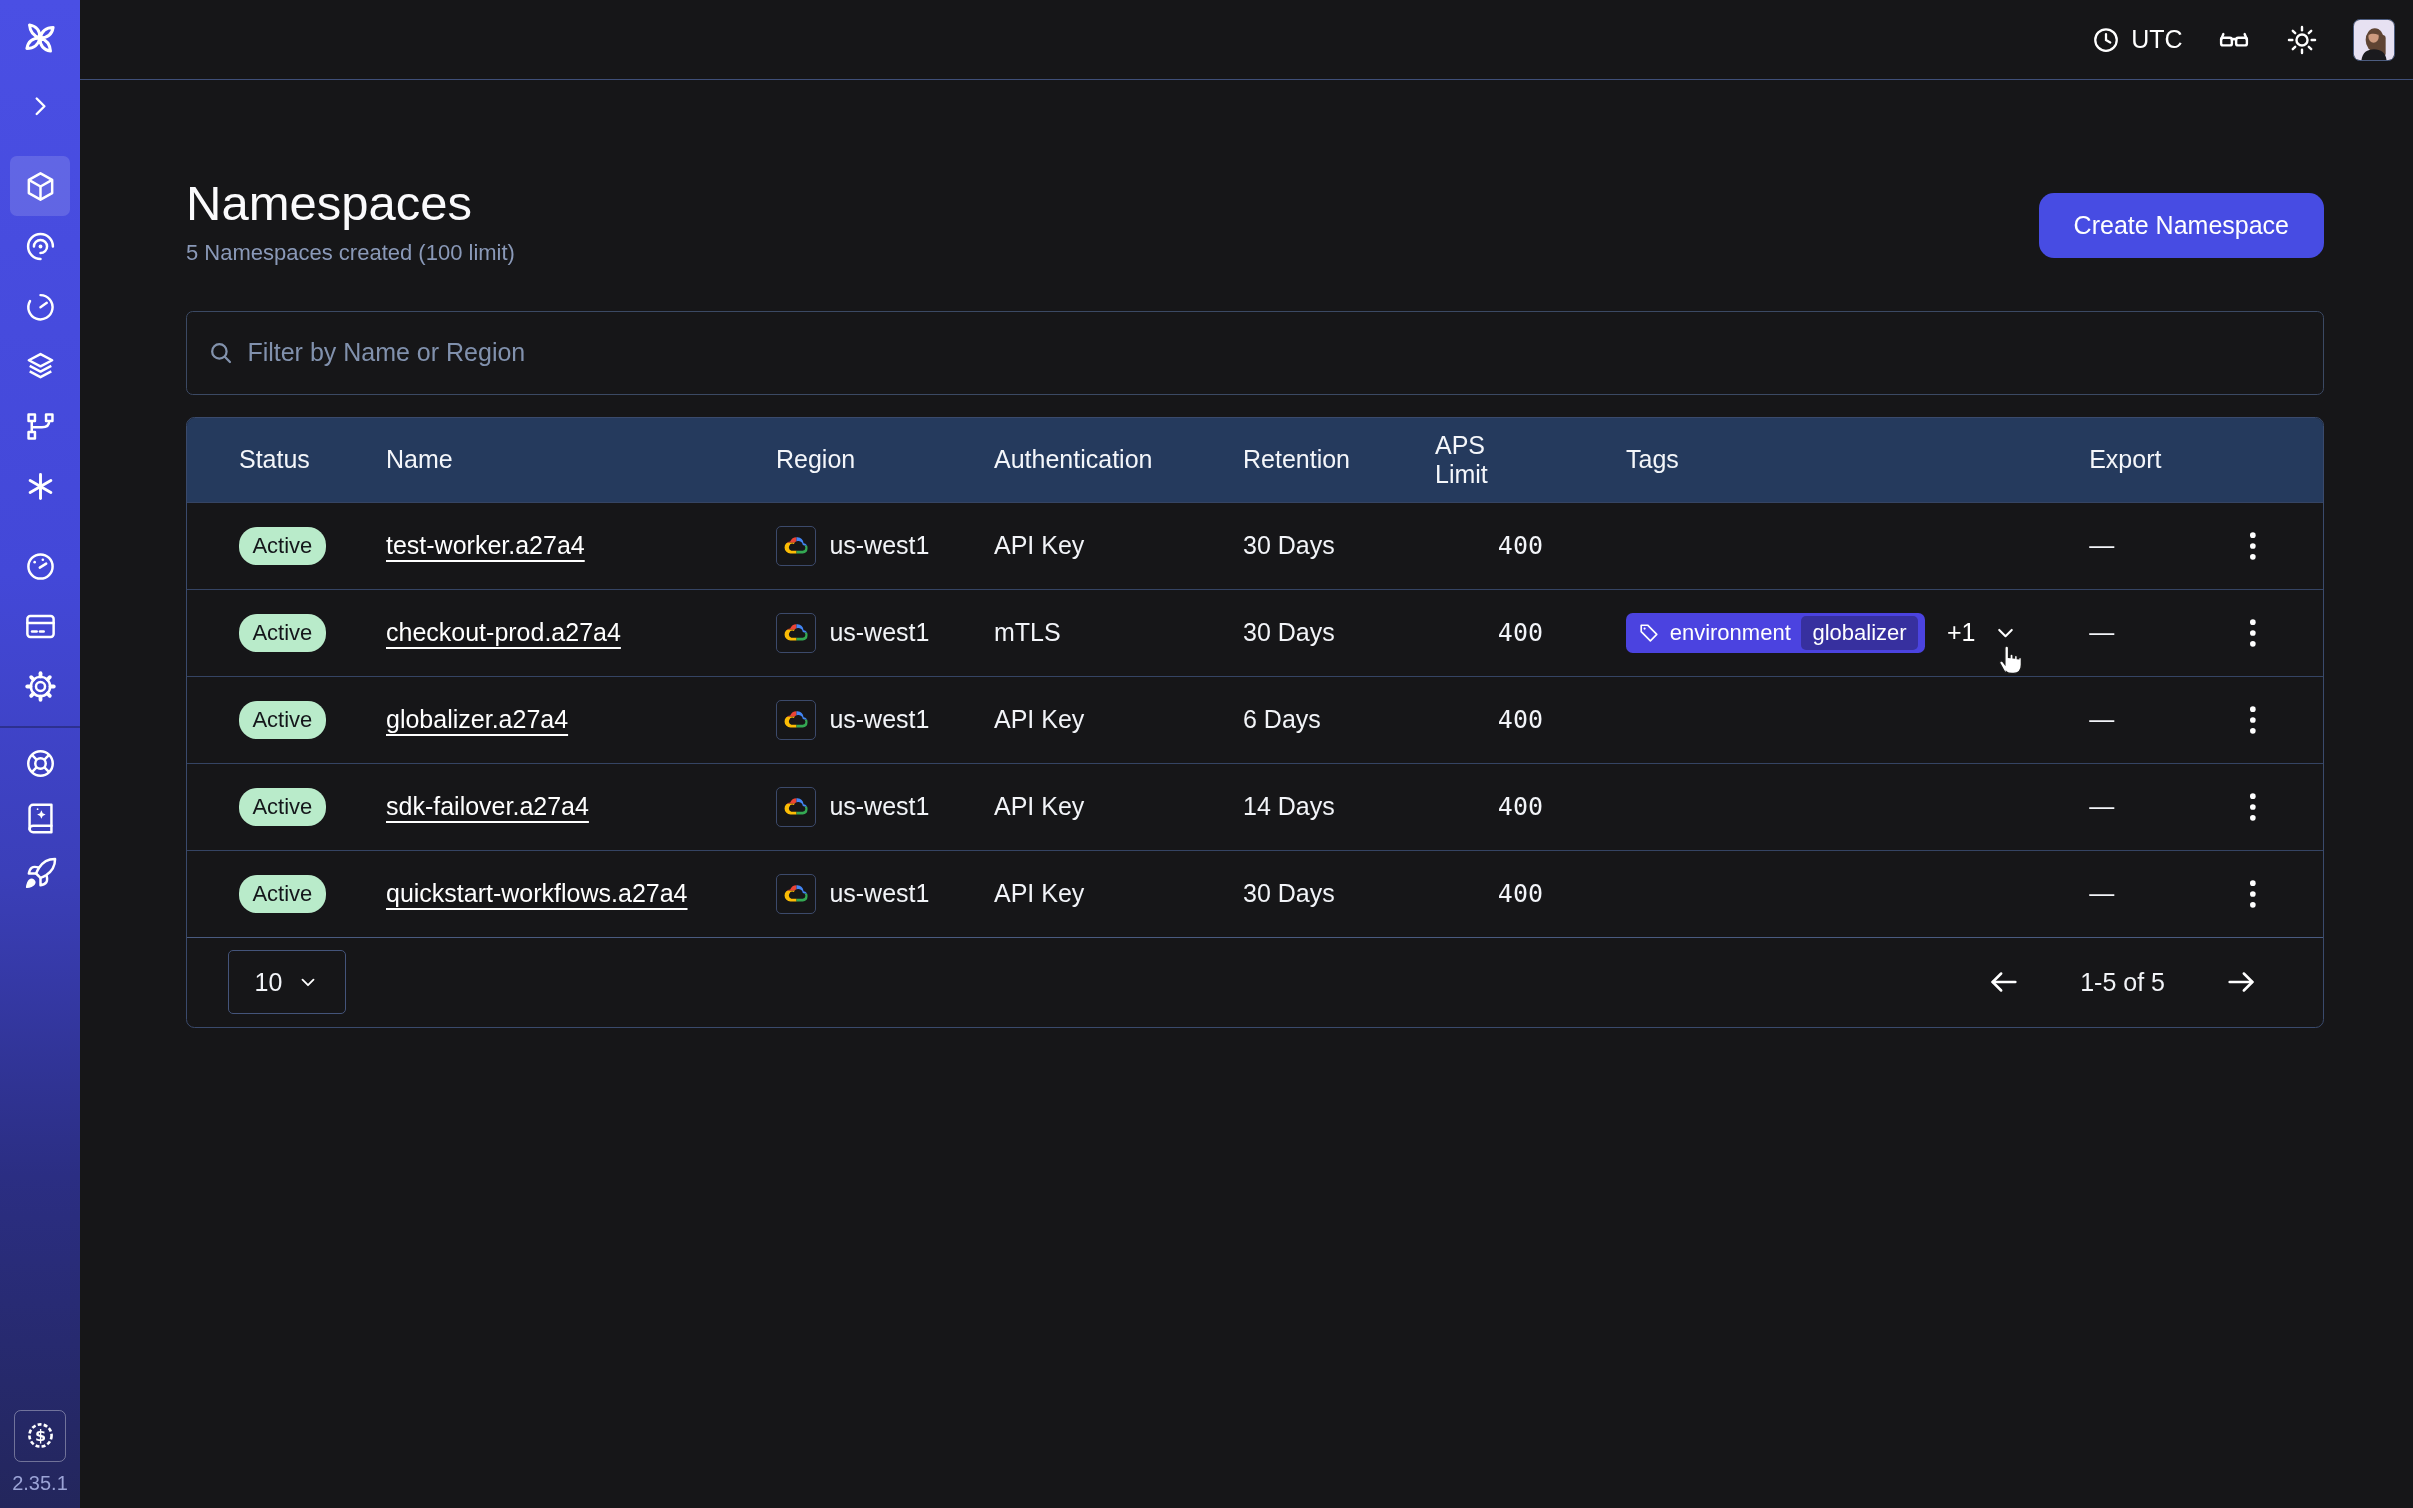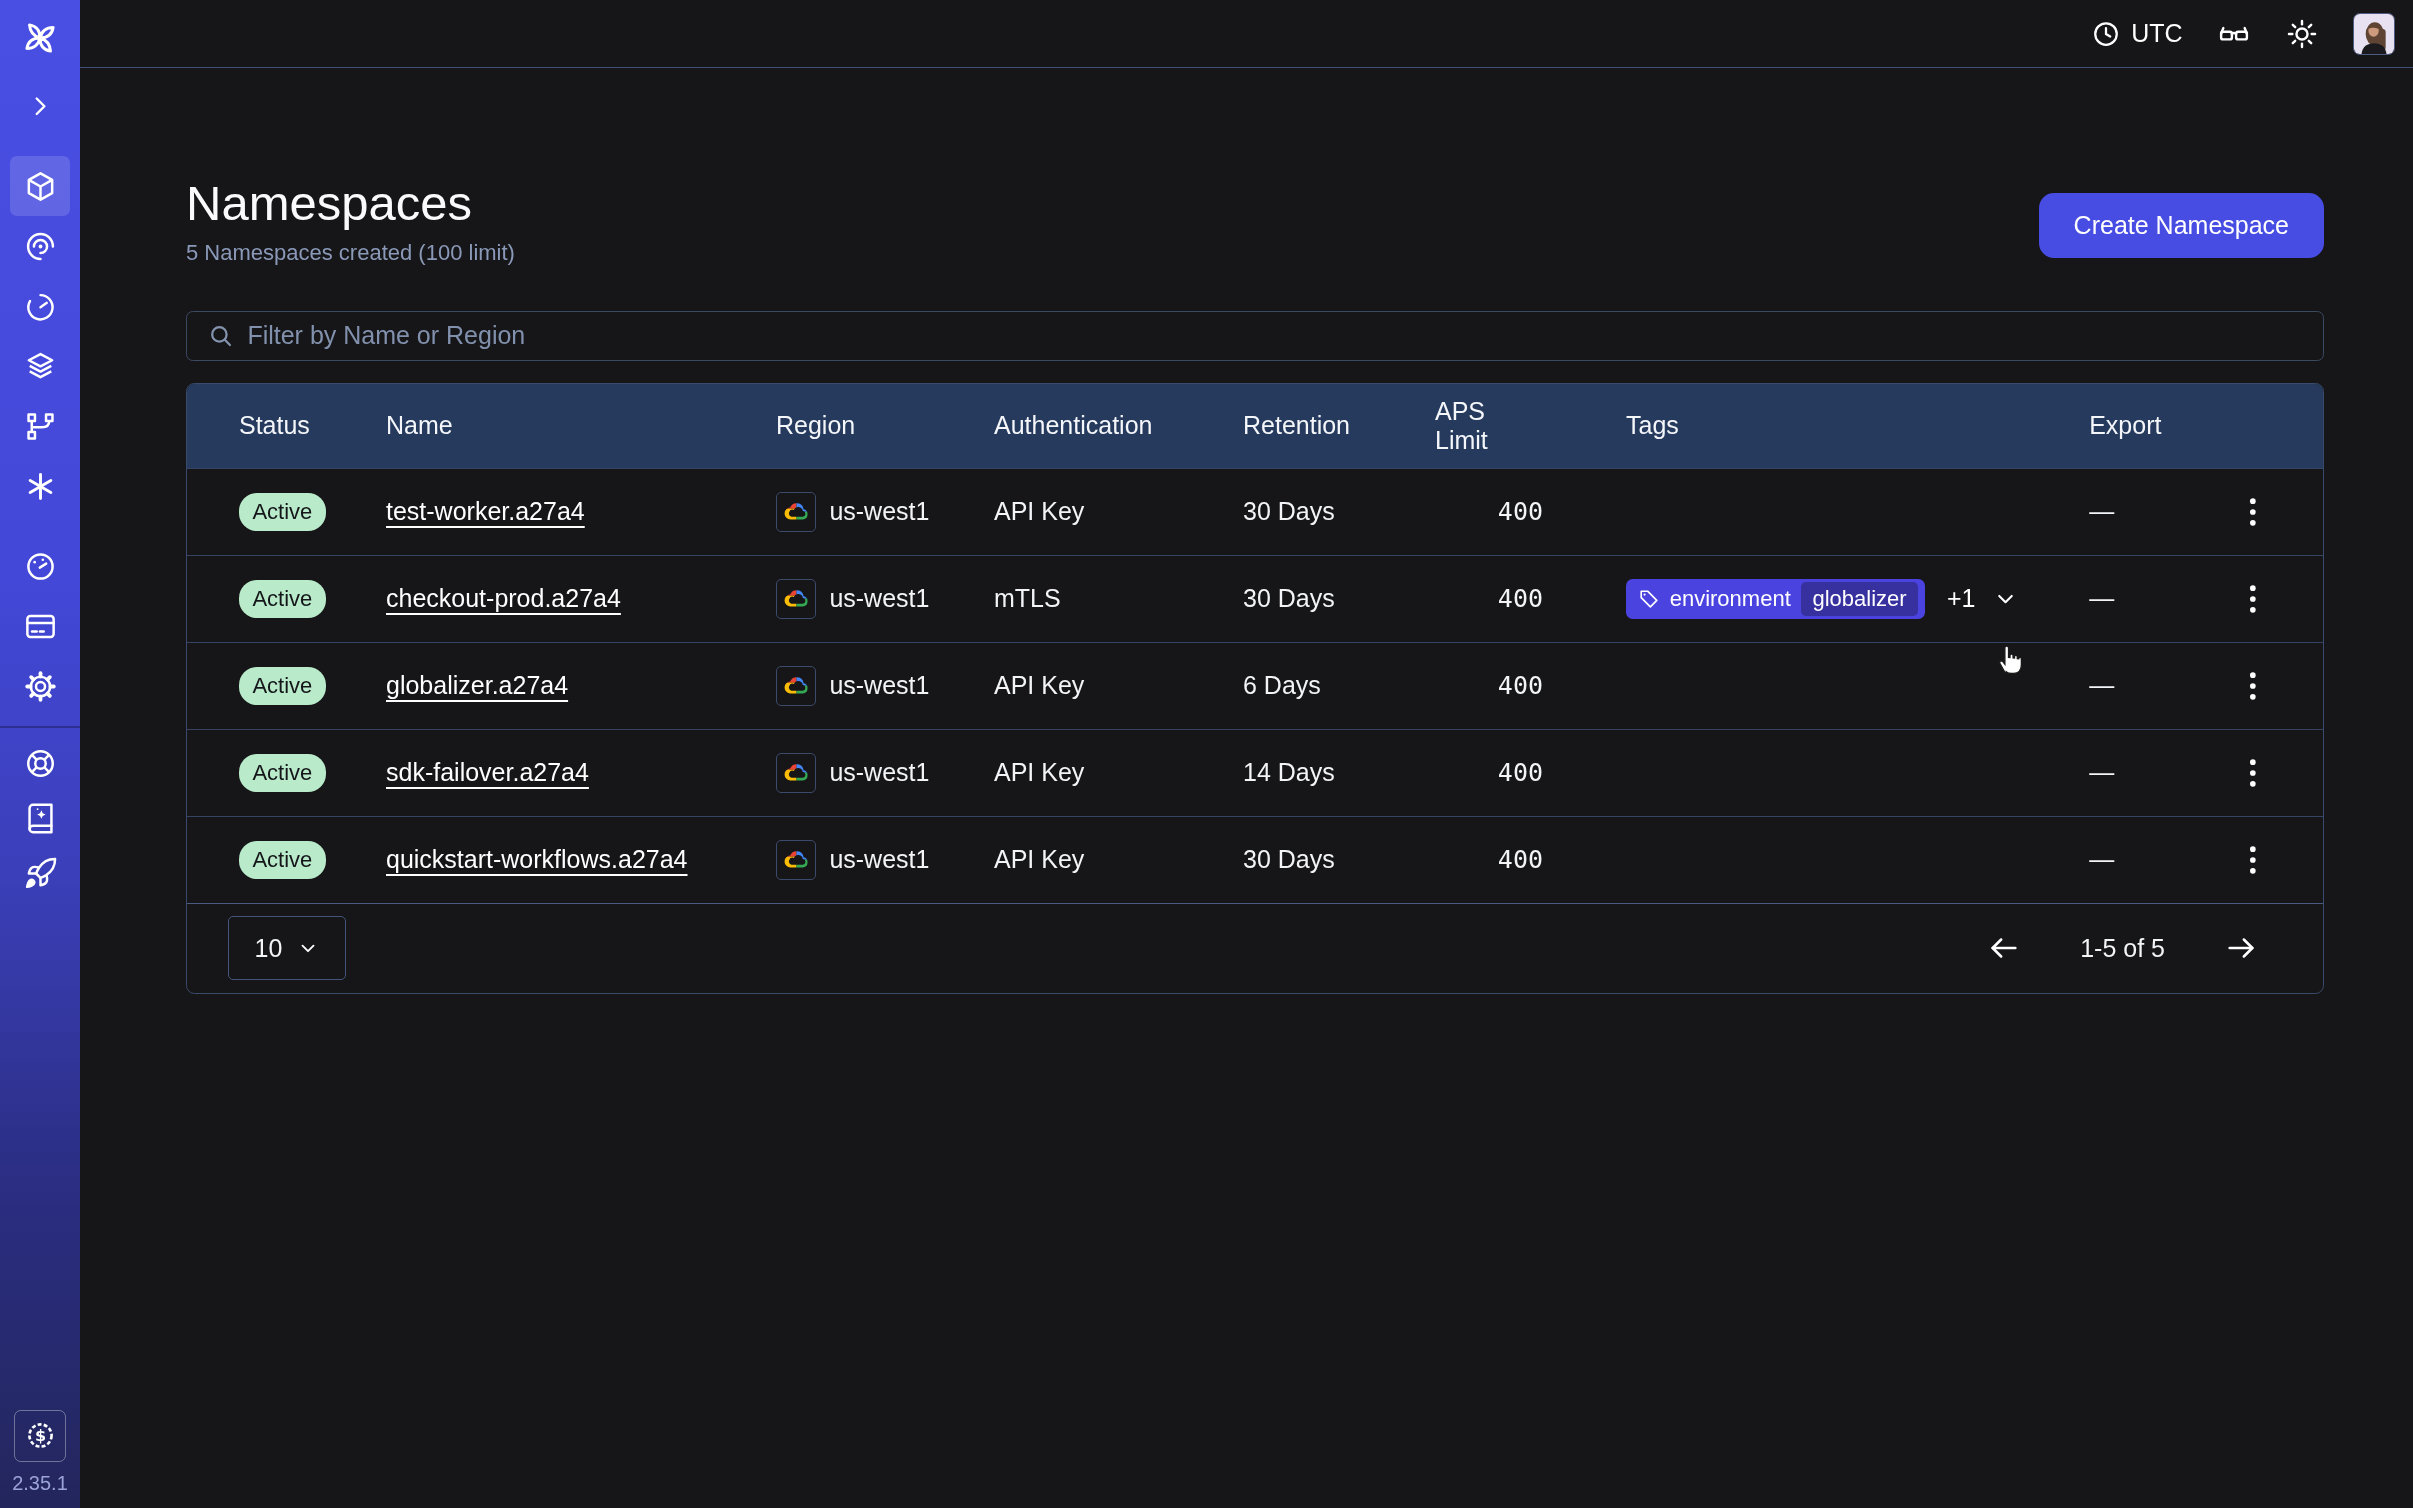--- a/index.html
+++ b/index.html
@@ -32,21 +32,21 @@
   .side-divider { width:80px; height:1.7px; background:rgba(0,0,0,0.28); margin:10px 0 8.4px 0; flex:none; }
   .side-spacer { flex:1; }
   .credits-box {
     width:52px; height:52px; border:1.7px solid rgba(255,255,255,0.35); border-radius:6.7px;
     display:flex; align-items:center; justify-content:center; margin-bottom:10px; cursor:pointer; flex:none;
   }
   .credits-box svg { width:35px; height:35px; }
   .version { font-size:20px; color:#9BA3D6; margin-bottom:13.4px; }
   
   .topbar {
-    position:absolute; left:80px; top:0; right:0; height:68px;
+    position:absolute; left:80px; top:0; right:0; height:80px;
     border-bottom:1.7px solid #3F4F78;
     display:flex; align-items:center; justify-content:flex-end; gap:34px; padding-right:18.4px;
     background:#161618;
   }
   .tz-btn { display:flex; align-items:center; gap:10px; font-size:25px; color:#fff; cursor:pointer; }
   .tz-btn svg { width:30px; height:30px; }
   .top-icon { cursor:pointer; display:flex; align-items:center; }
   .top-icon svg { width:34px; height:34px; }
   .avatar {
     width:42px; height:42px; border-radius:6.7px; border:1.7px solid #4D5D80; overflow:hidden; cursor:pointer;
@@ -61,21 +61,21 @@
   .page-header { display:flex; justify-content:space-between; align-items:flex-start; margin-top:94px; }
   .page-title { font-size:49px; font-weight:500; color:#FAFAFC; letter-spacing:0; line-height:1.15; }
   .page-subtitle { font-size:22px; color:#8A99B8; margin-top:8.4px; }
   .create-btn {
     margin-top:18.4px; height:65px; padding:0 35px; background:#474CE3; color:#fff;
     font-size:25px; font-family:"Liberation Sans", sans-serif; border:none; border-radius:15px; cursor:pointer;
     display:flex; align-items:center;
   }
   
   .filter-box {
-    margin-top:45px; height:50px; border:0.8px solid #3B4963; border-radius:6.7px;
+    margin-top:45px; height:84px; border:0.8px solid #3B4963; border-radius:6.7px;
     display:flex; align-items:center; padding:0 20px; gap:13.4px; background:#161618;
   }
   .filter-box svg { width:27px; height:27px; flex:none; }
   .filter-box input {
     flex:1; background:transparent; border:none; outline:none; color:#E8ECF4;
     font-size:25px; font-family:"Liberation Sans", sans-serif;
   }
   .filter-box input::placeholder { color:#8191AD; }
   
   .table {

